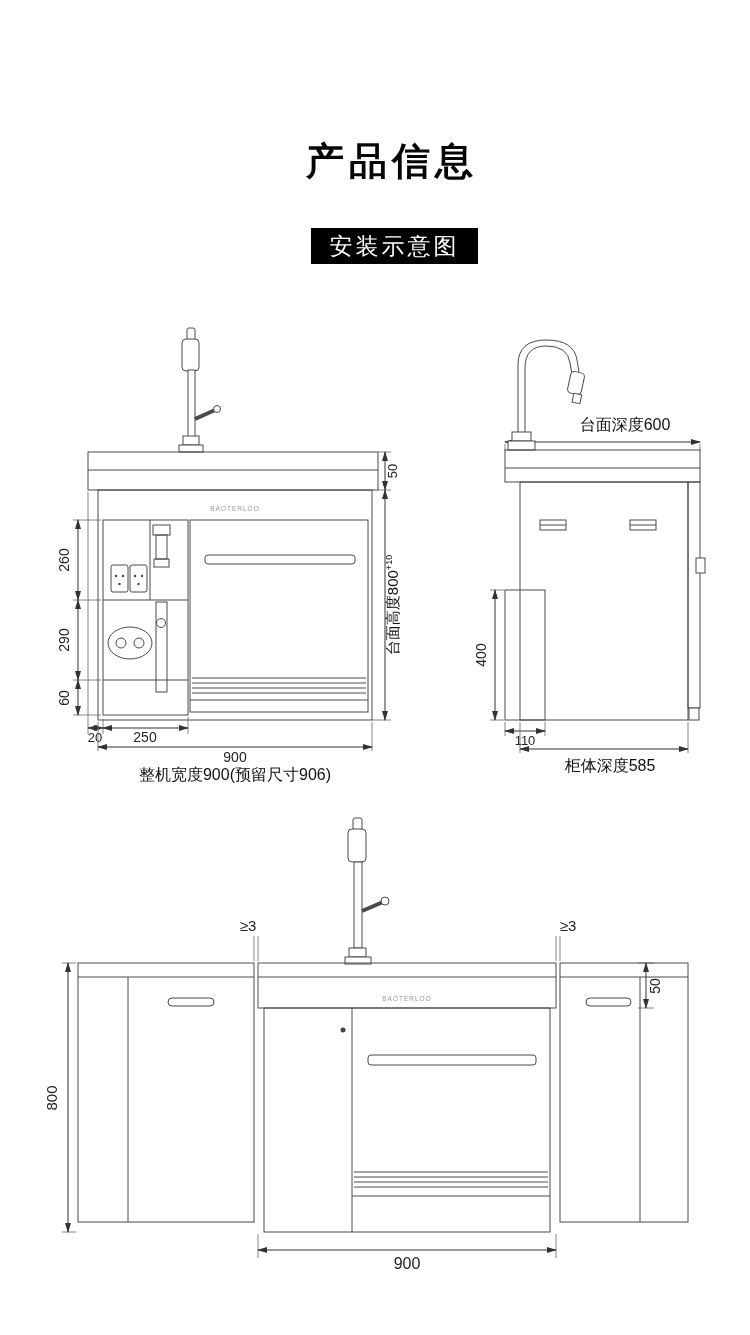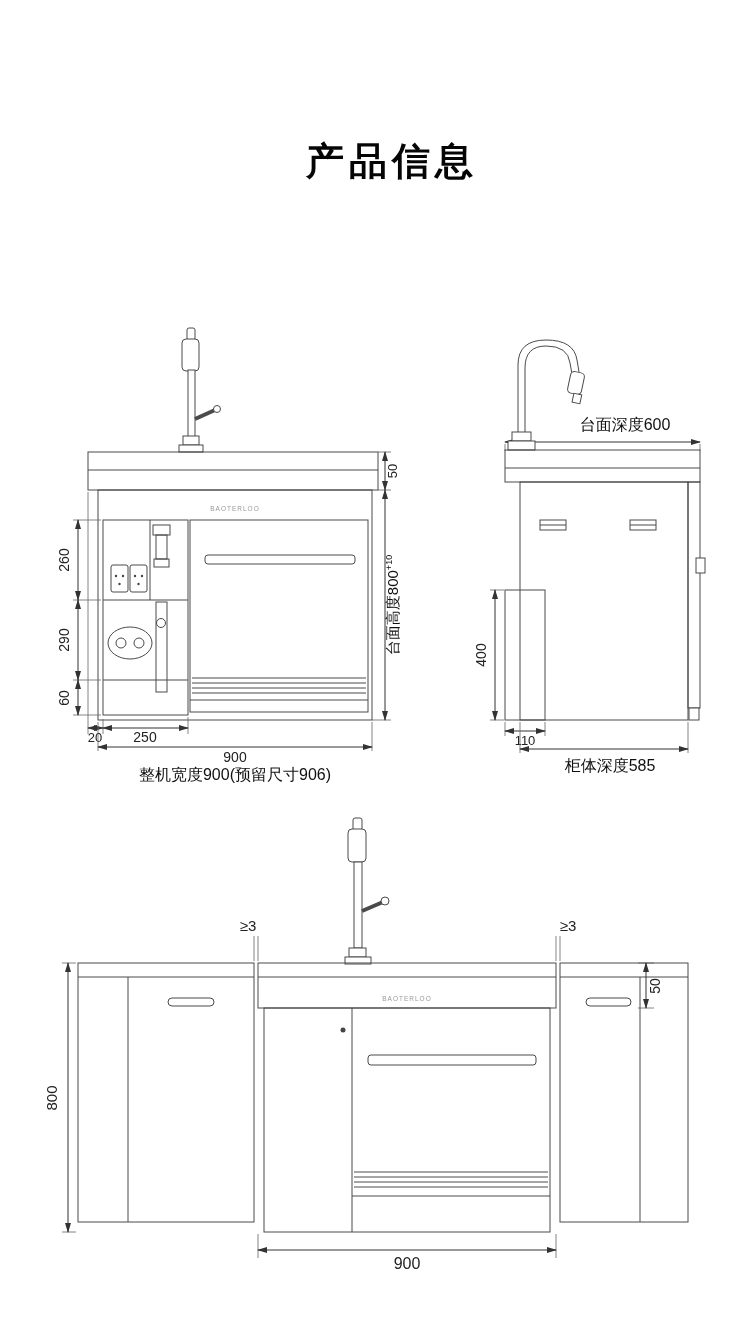--- a/index.html
+++ b/index.html
@@ -26,20 +26,21 @@
   .dimtxt-s{font-size:13px;}
   .captxt{font-size:16px;fill:#111;}
   .brandtxt{font-size:6.5px;fill:#999;letter-spacing:1px;}
 </style>
 </head>
 <body>
 
 <div class="page">
 
   <div class="page-title">产品信息</div>
+  <div class="section-badge">安装示意图</div>
 
   <svg style="left:55px;top:320px;" width="360" height="465" viewBox="0 0 360 465">
     <defs>
       <marker id="arw-f" viewBox="0 0 10 6" markerWidth="10" markerHeight="6" refX="9" refY="3" orient="auto-start-reverse" markerUnits="userSpaceOnUse">
         <path d="M0,0 L10,3 L0,6 Z" fill="#333"></path>
       </marker>
     </defs>
 
     <g>
       <rect class="drawf" x="132" y="8" width="8" height="12" rx="2"></rect>

